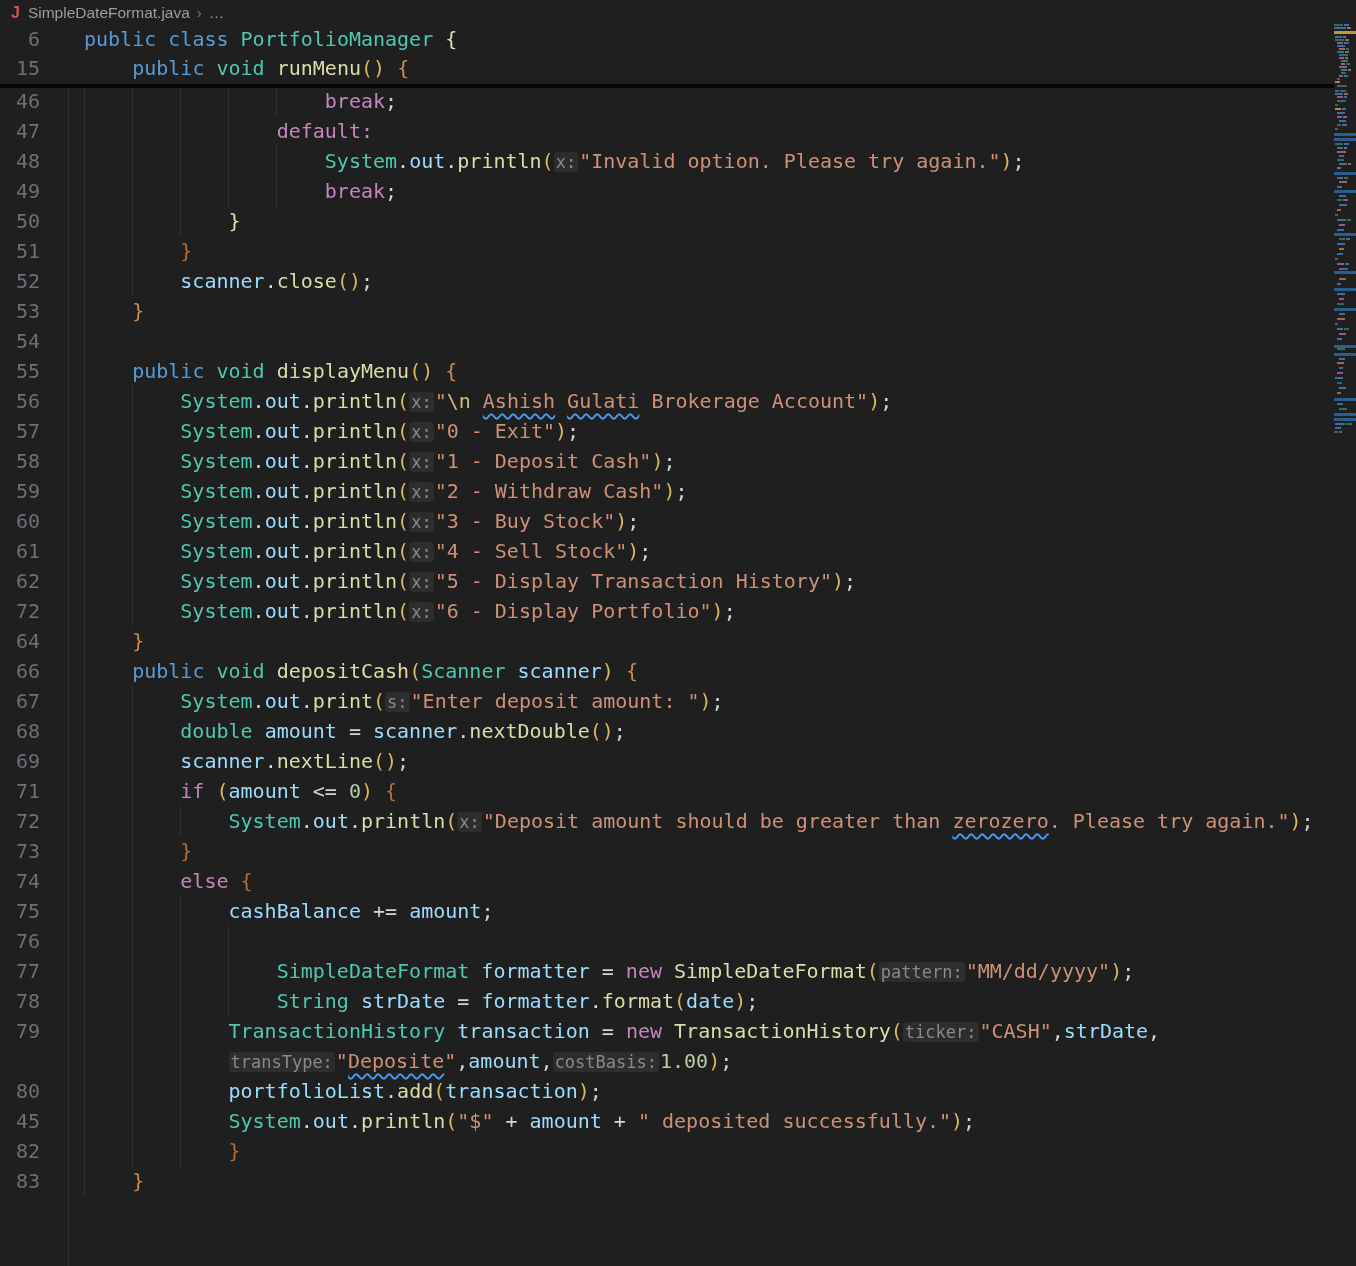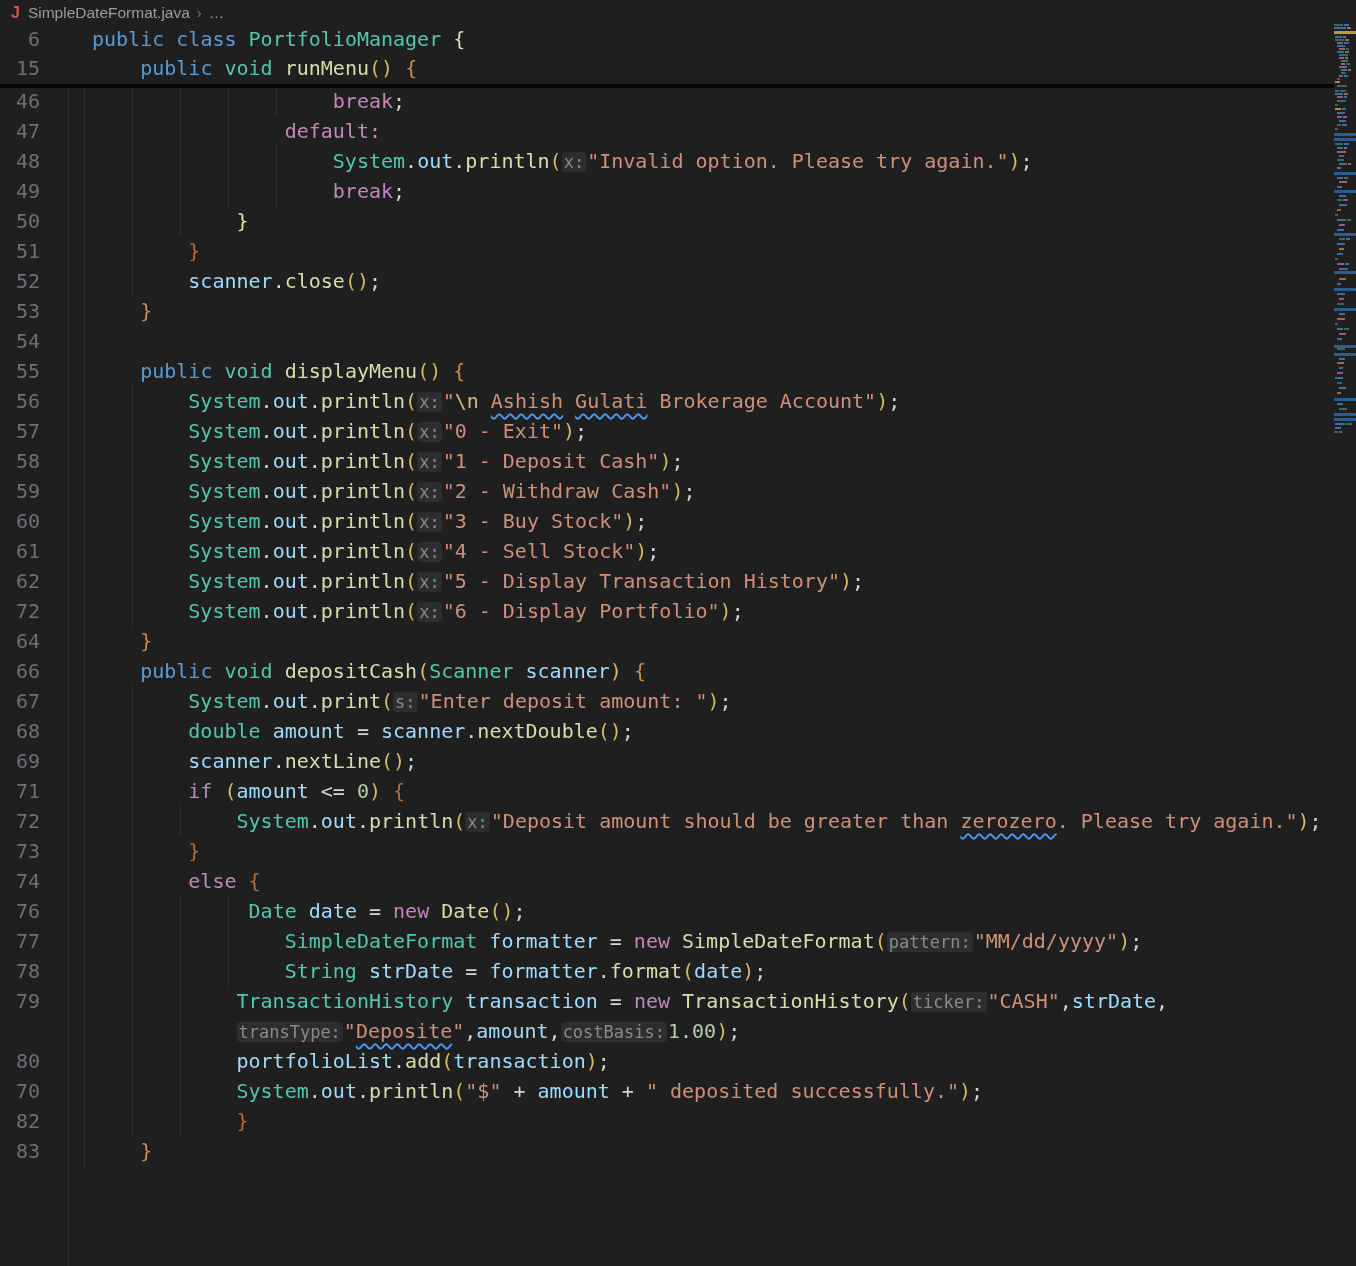--- a/index.html
+++ b/index.html
@@ -15,21 +15,21 @@
 
   
   .sticky{position:absolute;left:0;top:25px;width:1334px;height:59px;background:#1f1f1f;z-index:5;}
   .sticky-shadow{position:absolute;left:0;top:84px;width:1334px;height:4px;background:#060606;z-index:6;}
 
   
   .code-area{position:absolute;left:0;top:86px;width:1334px;height:1180px;overflow:hidden;}
   .row{position:relative;height:30px;line-height:30px;font-size:20px;width:100%;}
   .sticky .row{height:29px;line-height:29px;}
   .num{position:absolute;left:0;top:0;width:40px;text-align:right;color:#6c7078;}
-  .code{position:absolute;left:92px;top:0;white-space:pre;color:#d4d4d4;}
+  .code{position:absolute;left:84px;top:0;white-space:pre;color:#d4d4d4;}
   .g{position:absolute;top:0;height:100%;width:1px;background:#333333;}
   .gutterline{position:absolute;left:68px;top:86px;height:1180px;width:1px;background:#2f2f2f;}
 
   
   .tk-kw{color:#569cd6;}
   .tk-type{color:#4ec9b0;}
   .tk-fn{color:#dcdcaa;}
   .tk-var{color:#9cdcfe;}
   .tk-str{color:#ce9178;}
   .tk-esc{color:#d7ba7d;}
@@ -238,23 +238,29 @@
     <div class="row">
       <div class="g" style="left: 84px;"></div>
       <div class="g" style="left: 132px;"></div>
       <span class="num">74</span>
       <span class="code">        <span class="tk-ctrl">else</span><span class="tk-op"> </span><span class="tk-b3">{</span></span>
     </div>
     <div class="row">
       <div class="g" style="left: 84px;"></div>
       <div class="g" style="left: 132px;"></div>
       <div class="g" style="left: 180px;"></div>
+      <span class="num">75</span>
+      <span class="code">            <span class="tk-var">cashBalance</span><span class="tk-op"> += </span><span class="tk-var">amount</span><span class="tk-op">;</span></span>
+    </div>
+    <div class="row">
+      <div class="g" style="left: 84px;"></div>
+      <div class="g" style="left: 132px;"></div>
+      <div class="g" style="left: 180px;"></div>
       <div class="g" style="left: 228px;"></div>
       <span class="num">76</span>
-      <span class="code">             <span class="tk-type">Date</span><span class="tk-op"> </span><span class="tk-var">date</span><span class="tk-op"> = </span><span class="tk-ctrl">new</span><span class="tk-op"> </span><span class="tk-fn">Date</span><span class="tk-paren">()</span><span class="tk-op">;</span></span>
     </div>
     <div class="row">
       <div class="g" style="left: 84px;"></div>
       <div class="g" style="left: 132px;"></div>
       <div class="g" style="left: 180px;"></div>
       <div class="g" style="left: 228px;"></div>
       <span class="num">77</span>
       <span class="code">                <span class="tk-type">SimpleDateFormat</span><span class="tk-op"> </span><span class="tk-var">formatter</span><span class="tk-op"> = </span><span class="tk-ctrl">new</span><span class="tk-op"> </span><span class="tk-fn">SimpleDateFormat</span><span class="tk-paren">(</span><span class="tk-inlay">pattern:</span><span class="tk-str">"MM/dd/yyyy"</span><span class="tk-paren">)</span><span class="tk-op">;</span></span>
     </div>
     <div class="row">
@@ -283,21 +289,21 @@
       <div class="g" style="left: 84px;"></div>
       <div class="g" style="left: 132px;"></div>
       <div class="g" style="left: 180px;"></div>
       <span class="num">80</span>
       <span class="code">            <span class="tk-var">portfolioList</span><span class="tk-op">.</span><span class="tk-fn">add</span><span class="tk-paren">(</span><span class="tk-var">transaction</span><span class="tk-paren">)</span><span class="tk-op">;</span></span>
     </div>
     <div class="row">
       <div class="g" style="left: 84px;"></div>
       <div class="g" style="left: 132px;"></div>
       <div class="g" style="left: 180px;"></div>
-      <span class="num">70</span>
+      <span class="num">45</span>
       <span class="code">            <span class="tk-type">System</span><span class="tk-op">.</span><span class="tk-var">out</span><span class="tk-op">.</span><span class="tk-fn">println</span><span class="tk-paren">(</span><span class="tk-str">"$"</span><span class="tk-op"> + </span><span class="tk-var">amount</span><span class="tk-op"> + </span><span class="tk-str">" deposited successfully."</span><span class="tk-paren">)</span><span class="tk-op">;</span></span>
     </div>
     <div class="row">
       <div class="g" style="left: 84px;"></div>
       <div class="g" style="left: 132px;"></div>
       <div class="g" style="left: 180px;"></div>
       <span class="num">82</span>
       <span class="code">            <span class="tk-b3">}</span></span>
     </div>
     <div class="row">

